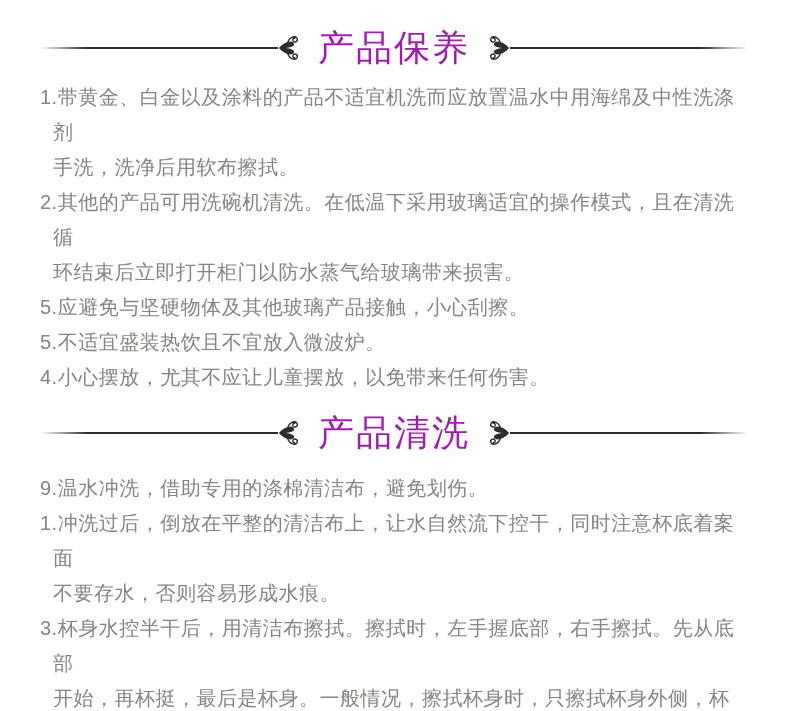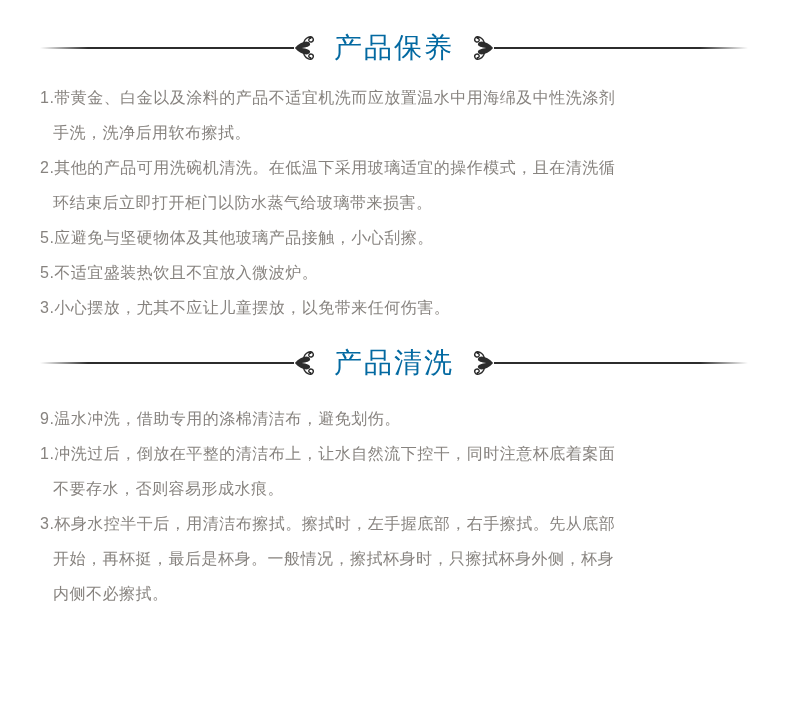--- a/index.html
+++ b/index.html
@@ -40,34 +40,34 @@
   }
   .orn {
     flex: 0 0 auto;
     display: block;
     color: #2c2c2c;
   }
   .orn.mirror { transform: scaleX(-1); }
   .sec-title {
     flex: 0 0 auto;
     margin: 0 14px;
-    font-size: 28px;
+    font-size: 36px;
     line-height: 44px;
     font-weight: 400;
     letter-spacing: 2px;
-    color: #0369a1;
+    color: #a21caf;
     white-space: nowrap;
   }
   
   .item-list { margin: 0; padding: 0; }
   .item {
     margin: 0;
     padding-left: 13px;
     text-indent: -13px;
-    font-size: 16px;
+    font-size: 20px;
     line-height: 35px;
     color: #87837f;
     white-space: pre-line;
     letter-spacing: 0.5px;
   }
 </style>
 </head>
 <body>
 
 <div class="page">
@@ -89,21 +89,21 @@
       <span class="rule right"></span>
     </div>
 
     <div class="item-list">
       <p class="item">1.带黄金、白金以及涂料的产品不适宜机洗而应放置温水中用海绵及中性洗涤剂
 手洗，洗净后用软布擦拭。</p>
       <p class="item">2.其他的产品可用洗碗机清洗。在低温下采用玻璃适宜的操作模式，且在清洗循
 环结束后立即打开柜门以防水蒸气给玻璃带来损害。</p>
       <p class="item">5.应避免与坚硬物体及其他玻璃产品接触，小心刮擦。</p>
       <p class="item">5.不适宜盛装热饮且不宜放入微波炉。</p>
-      <p class="item">3.小心摆放，尤其不应让儿童摆放，以免带来任何伤害。</p>
+      <p class="item">4.小心摆放，尤其不应让儿童摆放，以免带来任何伤害。</p>
     </div>
   </section>
 
   <section>
     <div class="sec-header second">
       <span class="rule left"></span>
       <svg class="orn" width="26" height="30" viewBox="0 0 30 34" aria-hidden="true">
         <path d="M1,17 C7,9.5 17,7.5 18.5,12 C19.5,15 14,16.2 9,17 C14,17.8 19.5,19 18.5,22 C17,26.5 7,24.5 1,17 Z" fill="currentColor"></path>
         <path d="M11,12 C12,5 20,1.5 22,6 C23.4,9.2 19.5,11.5 17.5,9 C16.3,7.4 17.5,5.5 19.3,5.8" fill="none" stroke="currentColor" stroke-width="1.6" stroke-linecap="round"></path>
         <path d="M11,22 C12,29 20,32.5 22,28 C23.4,24.8 19.5,22.5 17.5,25 C16.3,26.6 17.5,28.5 19.3,28.2" fill="none" stroke="currentColor" stroke-width="1.6" stroke-linecap="round"></path>

